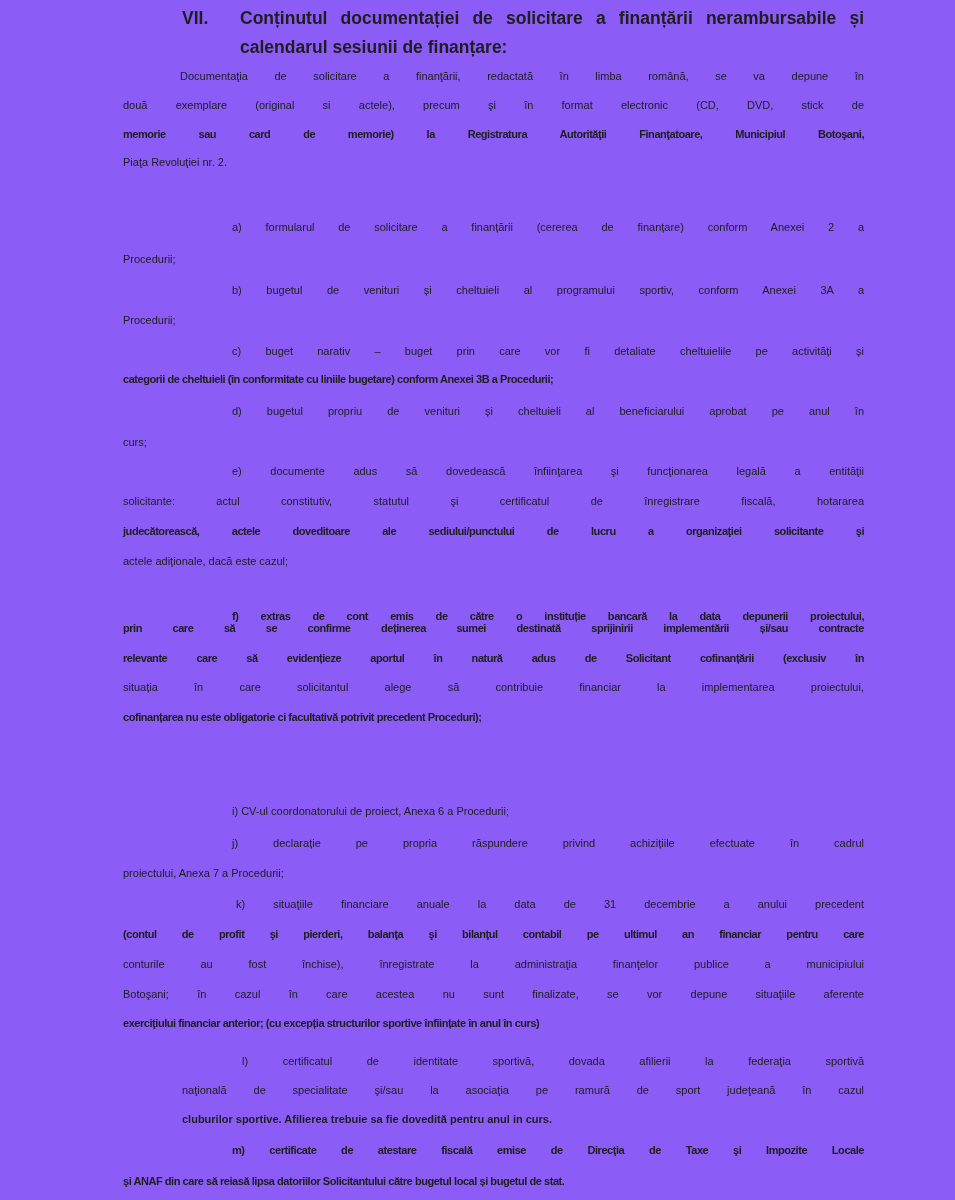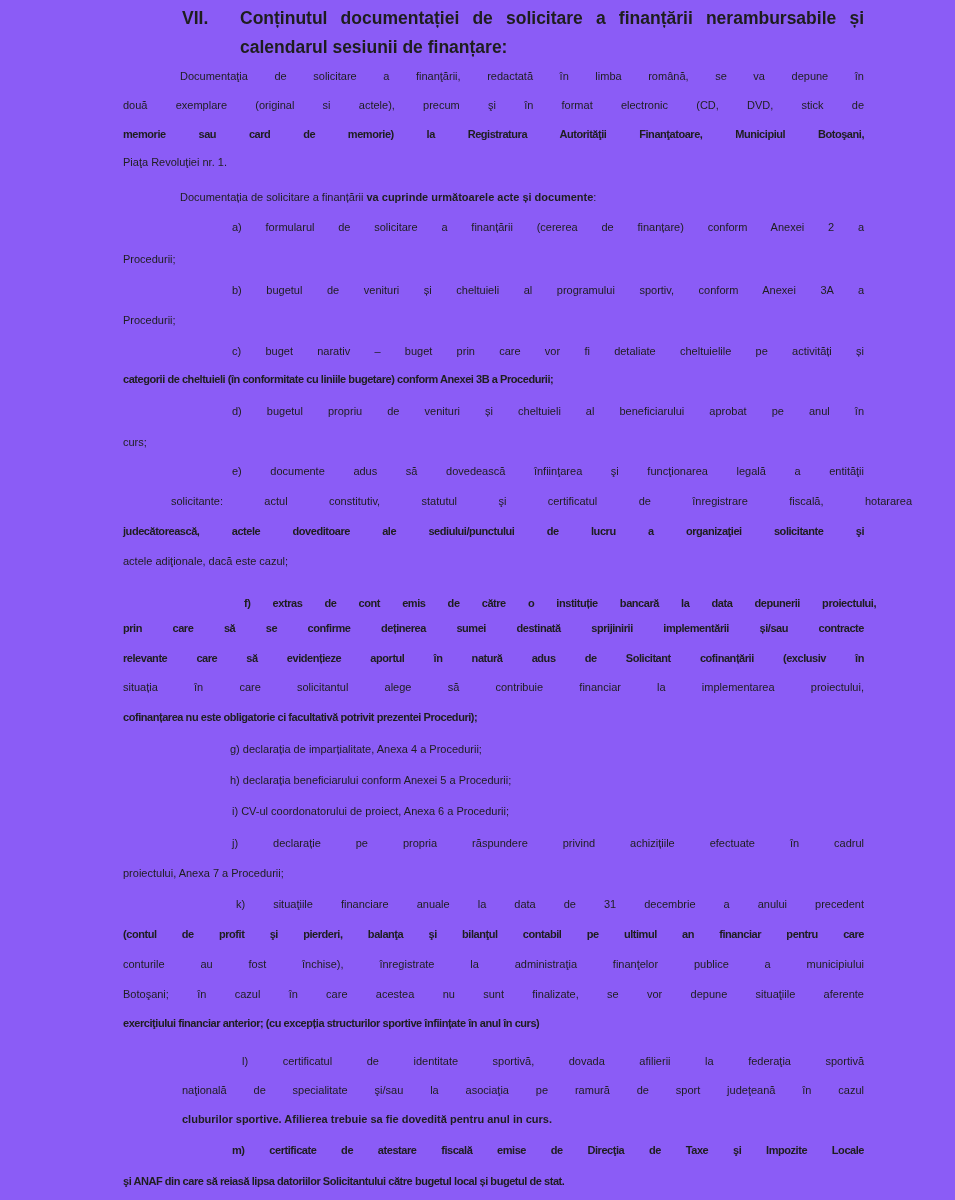--- a/index.html
+++ b/index.html
@@ -27,26 +27,23 @@
   <div>
     <div class="ln h num" style="top: 8px; width: auto;">VII.</div>
     <div class="ln h j htxt" style="top: 8px;">Conținutul documentației de solicitare a finanțării nerambursabile și</div>
     <div class="ln h htxt" style="top: 37px; width: auto;">calendarul sesiunii de finanțare:</div>
   </div>
 
   <div>
     <div class="ln j" style="top: 66px; left: 180px; width: 684px;">Documentaţia de solicitare a finanţării, redactată în limba română, se va depune în</div>
     <div class="ln j full" style="top: 95px;">două exemplare (original si actele), precum şi în format electronic (CD, DVD, stick de</div>
     <div class="ln j full narrow" style="top: 124px;">memorie sau card de memorie) la Registratura Autorităţii Finanţatoare, Municipiul Botoşani,</div>
-    <div class="ln full" style="top: 152px; width: auto;">Piaţa Revoluţiei nr. 1.</div>
+    <div class="ln full" style="top: 152px; width: auto;">Piaţa Revoluţiei nr. 2.</div>
   </div>
 
-  <div class="ln ind1" style="top: 187px; width: auto;">
-    <span>Documentația de solicitare a finanțării </span><span class="b">va cuprinde următoarele acte și documente</span><span>:</span>
-  </div>
 
   <div>
     <div class="ln j inda" style="top: 217px;">a) formularul de solicitare a finanțării (cererea de finanțare) conform Anexei 2 a</div>
     <div class="ln full" style="top: 249px; width: auto;">Procedurii;</div>
   </div>
 
   <div>
     <div class="ln j inda" style="top: 280px;">b) bugetul de venituri și cheltuieli al programului sportiv, conform Anexei 3A a</div>
     <div class="ln full" style="top: 310px; width: auto;">Procedurii;</div>
   </div>
@@ -56,35 +53,33 @@
     <div class="ln full narrow" style="top: 369px; width: auto;">categorii de cheltuieli (în conformitate cu liniile bugetare) conform Anexei 3B a Procedurii;</div>
   </div>
 
   <div>
     <div class="ln j inda" style="top: 401px;">d) bugetul propriu de venituri și cheltuieli al beneficiarului aprobat pe anul în</div>
     <div class="ln full" style="top: 432px; width: auto;">curs;</div>
   </div>
 
   <div>
     <div class="ln j inda" style="top: 461px;">e) documente adus să dovedească înfiinţarea şi funcţionarea legală a entităţii</div>
-    <div class="ln j full" style="top: 491px; margin-left: 48px;">solicitante: actul constitutiv, statutul şi certificatul de înregistrare fiscală, hotararea</div>
+    <div class="ln j full" style="top: 491px;">solicitante: actul constitutiv, statutul şi certificatul de înregistrare fiscală, hotararea</div>
     <div class="ln j full narrow" style="top: 521px;">judecătorească, actele doveditoare ale sediului/punctului de lucru a organizaţiei solicitante şi</div>
     <div class="ln full" style="top: 551px; width: auto;">actele adiţionale, dacă este cazul;</div>
   </div>
 
   <div>
-    <div class="ln j inda narrow" style="top: 593px; margin-left: 12px;">f) extras de cont emis de către o instituție bancară la data depunerii proiectului,</div>
+    <div class="ln j inda narrow" style="top: 606px;">f) extras de cont emis de către o instituție bancară la data depunerii proiectului,</div>
     <div class="ln j full narrow" style="top: 618px;">prin care să se confirme deținerea sumei destinată sprijinirii implementării și/sau contracte</div>
     <div class="ln j full narrow" style="top: 648px;">relevante care să evidențieze aportul în natură adus de Solicitant cofinanțării (exclusiv în</div>
     <div class="ln j full" style="top: 677px;">situația în care solicitantul alege să contribuie financiar la implementarea proiectului,</div>
-    <div class="ln full narrow" style="top: 707px; width: auto;">cofinanțarea nu este obligatorie ci facultativă potrivit prezentei Proceduri);</div>
+    <div class="ln full narrow" style="top: 707px; width: auto;">cofinanțarea nu este obligatorie ci facultativă potrivit precedent Proceduri);</div>
   </div>
 
-  <div class="ln" style="top: 739px; left: 230px; width: auto;">g) declarația de imparțialitate, Anexa 4 a Procedurii;</div>
-  <div class="ln" style="top: 770px; left: 230px; width: auto;">h) declarația beneficiarului conform Anexei 5 a Procedurii;</div>
   <div class="ln" style="top: 801px; left: 232px; width: auto;">i) CV-ul coordonatorului de proiect, Anexa 6 a Procedurii;</div>
 
   <div>
     <div class="ln j inda" style="top: 833px;">j) declarație pe propria răspundere privind achizițiile efectuate în cadrul</div>
     <div class="ln full" style="top: 863px; width: auto;">proiectului, Anexa 7 a Procedurii;</div>
   </div>
 
   <div>
     <div class="ln j" style="top: 894px; left: 236px; width: 628px;">k)  situaţiile financiare anuale la data de 31 decembrie a anului precedent</div>
     <div class="ln j full narrow" style="top: 924px;">(contul de profit şi pierderi, balanţa şi bilanţul contabil pe ultimul an financiar pentru care</div>

